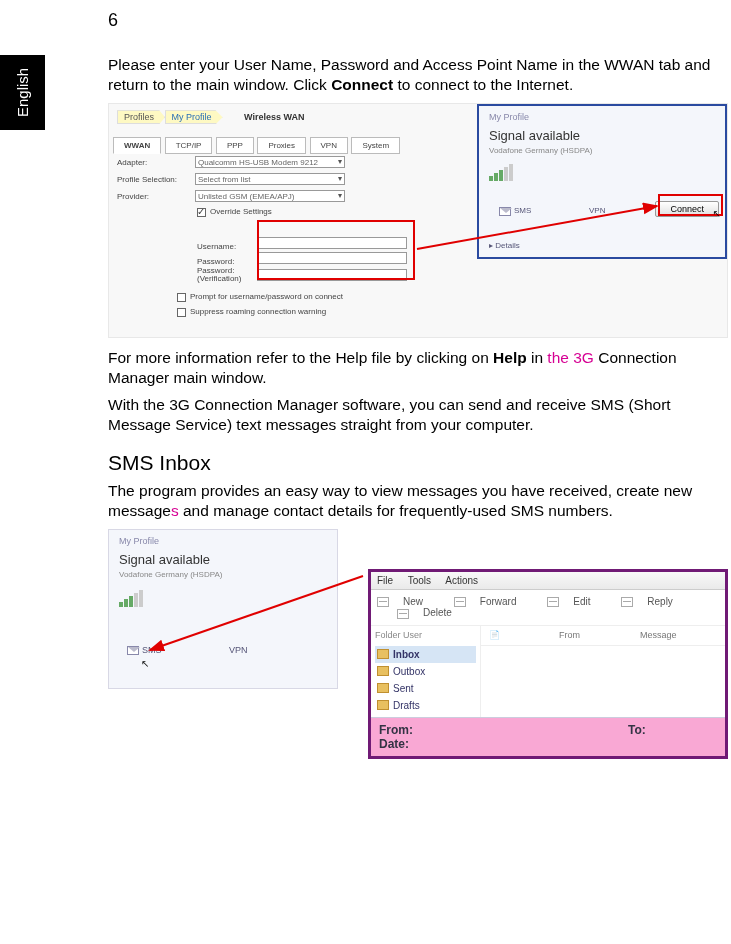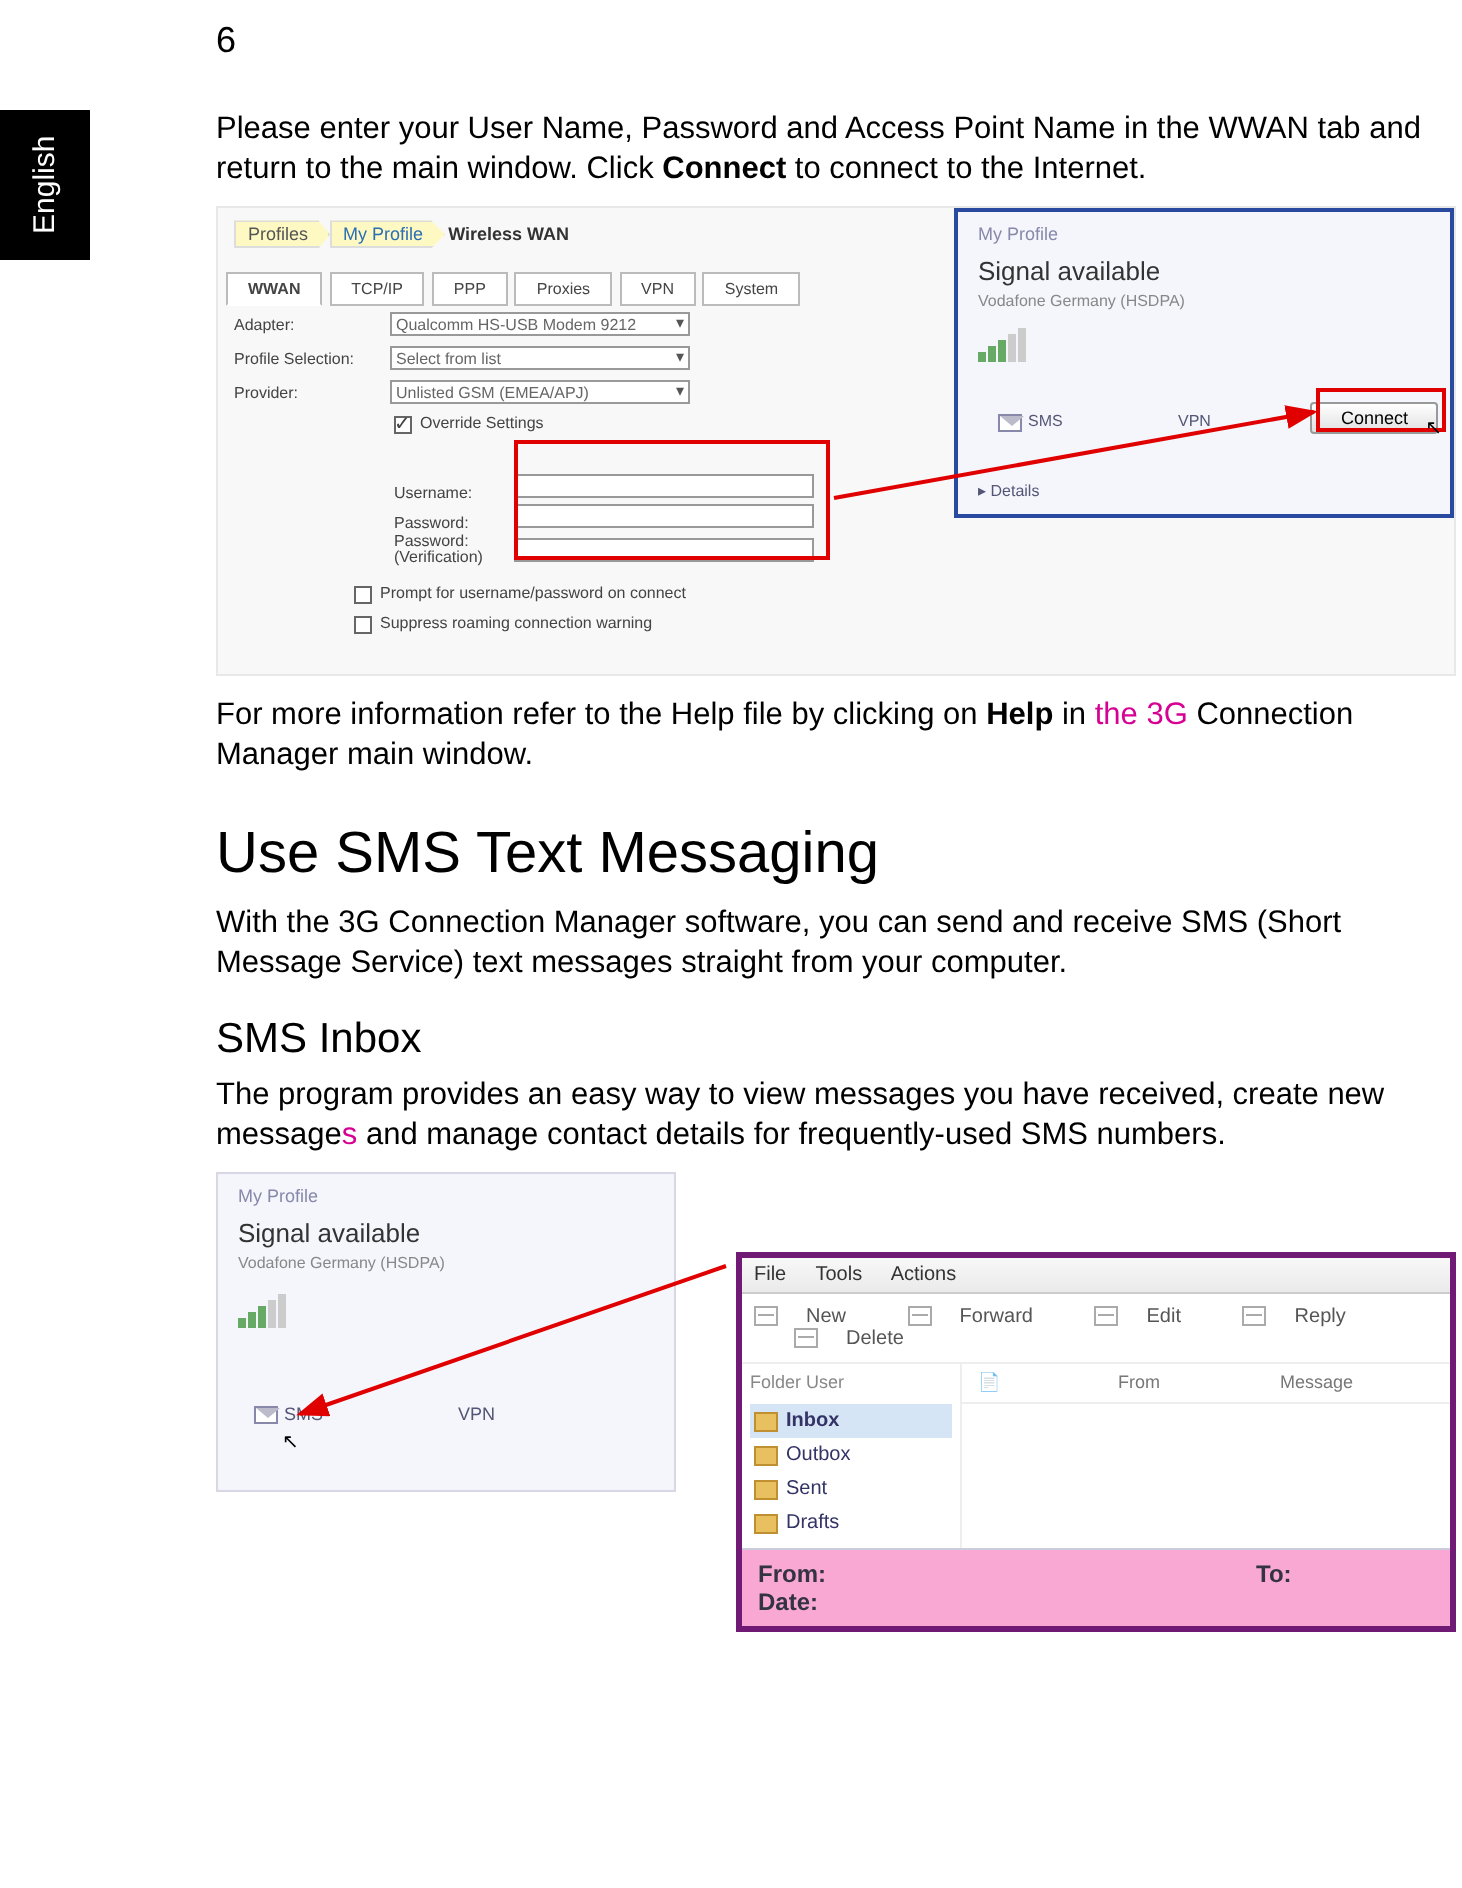--- a/index.html
+++ b/index.html
@@ -22,21 +22,21 @@
   .para b { font-weight: 700; }
   .edit-mark { color: #d60093; }
   .h1 { font-size: 29px; font-weight: 400; margin: 22px 0 8px; }
   .h2 { font-size: 21px; font-weight: 400; margin: 16px 0 6px; }
 
   
   .shot1 { position: relative; width: 620px; height: 235px; border:1px solid #e8e8e8; background:#f8f8f8; margin:8px 0 10px; }
   .crumbs { position:absolute; top:6px; left:8px; font-size:9px; color:#555; }
   .crumb { display:inline-block; background:#fef9c3; border:1px solid #ddd; padding:1px 10px 1px 6px; margin-right:-3px; clip-path: polygon(0 0, 88% 0, 100% 50%, 88% 100%, 0 100%); }
   .crumb.blue { color:#2a6fb5; }
-  .wwan-title { display:inline-block; margin-left:2px; font-weight:700; color:#333; font-size:9px; }
+  .wwan-title { display:inline-block; margin-left:22px; font-weight:700; color:#333; font-size:9px; }
   .tabs-row { position:absolute; top:30px; left:4px; }
   .mtab { display:inline-block; border:1px solid #bbb; background:#fff; font-size:8px; padding:3px 10px; margin-right:-1px; color:#444; }
   .mtab.active { font-weight:700; border-bottom-color:#fff; }
   .form-row { position:absolute; left:8px; font-size:8px; color:#444; }
   .form-row .lbl { display:inline-block; width:78px; }
   .form-row .inp { display:inline-block; width:150px; height:12px; border:1px solid #999; background:#fff; font-size:8px; padding:0 2px; line-height:12px; color:#666; }
   .dd { width:160px; position:relative; }
   .dd::after { content:"▾"; position:absolute; right:2px; top:-1px; font-size:8px; color:#555; }
   .ck { display:inline-block; width:9px; height:9px; border:1px solid #666; margin-right:4px; vertical-align:middle; background:#fff; position:relative; }
   .ck.checked::after { content:"✓"; position:absolute; top:-3px; left:-1px; font-size:10px; }
@@ -149,21 +149,20 @@
           </marker>
         </defs>
       <line x1="0" y1="45" x2="240" y2="2" stroke="#e00000" stroke-width="2" marker-end="url(#ah1)"></line>
     </svg>
   </div>
 
   <p class="para">
     <span>For more information refer to the Help file by clicking on </span><b>Help</b><span> in </span><span class="edit-mark">the 3G</span><span> Connection Manager main window.</span>
   </p>
 
-  <h1 class="h1">Use SMS Text Messaging</h1>
   <p class="para">With the 3G Connection Manager software, you can send and receive SMS (Short Message Service) text messages straight from your computer.</p>
 
   <h2 class="h2">SMS Inbox</h2>
   <p class="para">
     <span>The program provides an easy way to view messages you have received, create new message</span><span class="edit-mark">s</span><span> and manage contact details for frequently-used SMS numbers.</span>
   </p>
 
   <div class="shot2">
     <div class="card2">
       <div class="sc-prof" style="top:6px">My Profile</div>

